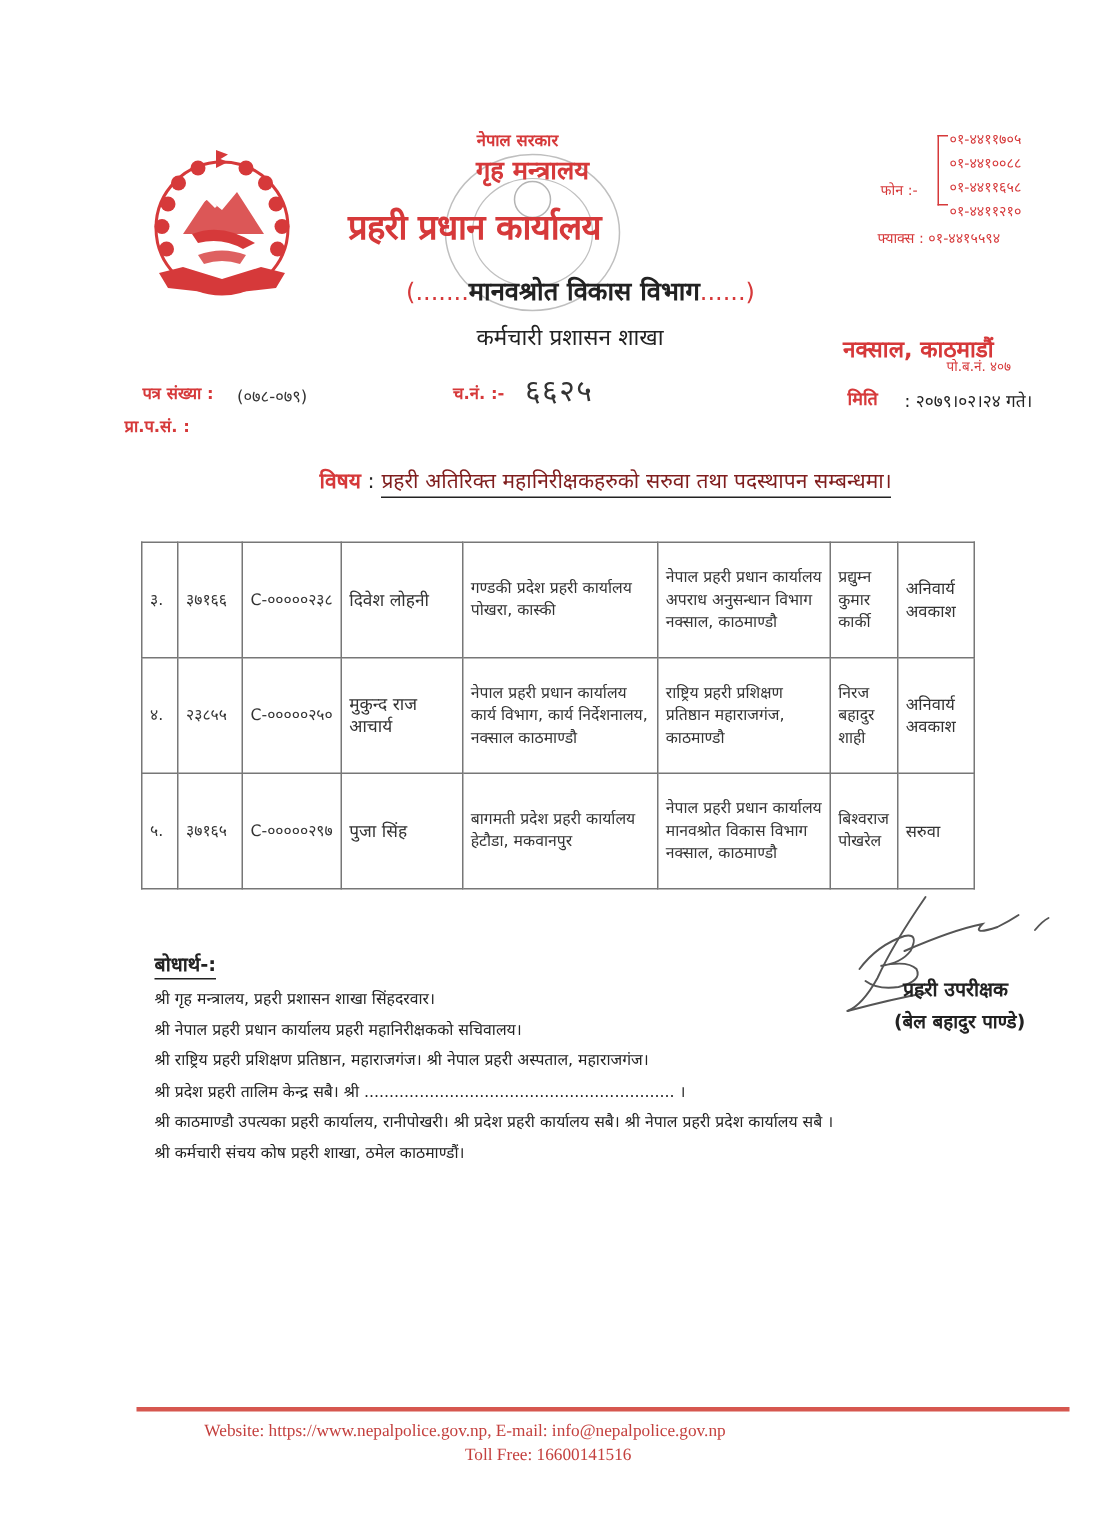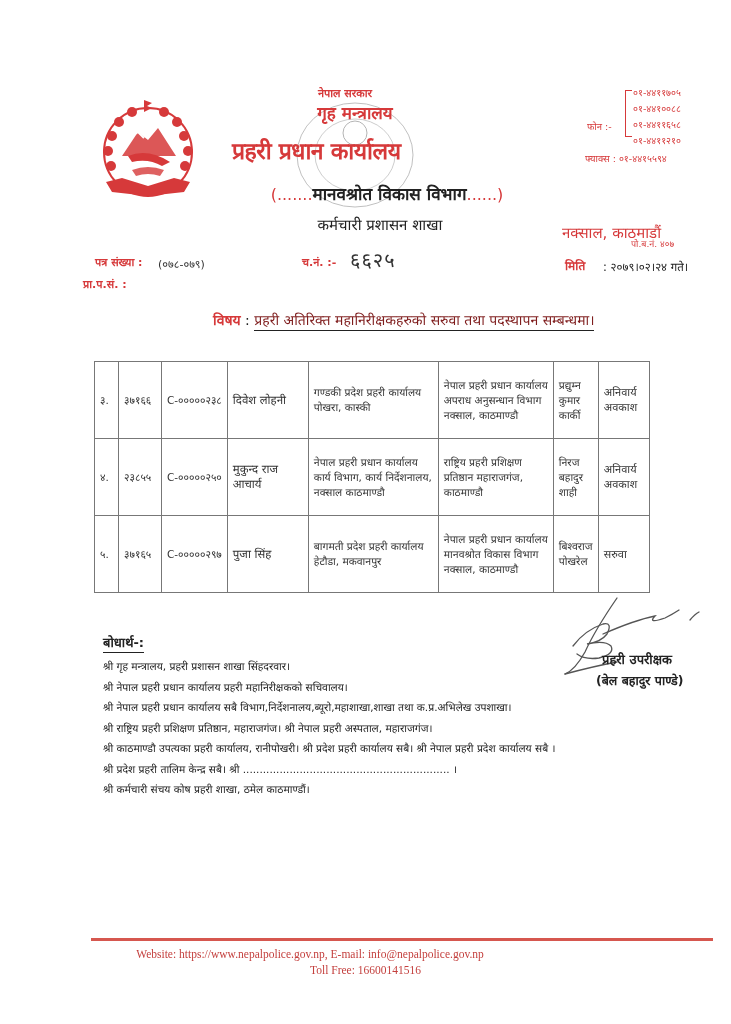--- a/index.html
+++ b/index.html
@@ -23,21 +23,21 @@
   #stamp { left:290px; top:95px; width:130px; height:120px; opacity:0.55; }
 
   
   #phones { left:585px; top:86px; width:135px; font-size:9.5px; color:#d6393a; }
   #phones .bracket { position:absolute; left:40px; top:4px; width:6px; height:45px; border-left:1px solid #d6393a; border-top:1px solid #d6393a; border-bottom:1px solid #d6393a; }
   #phones .plabel { position:absolute; left:2px; top:34px; }
   #phones .pnum { position:absolute; left:48px; }
   #phones .fax { position:absolute; left:0px; top:66px; white-space:nowrap; }
 
   #pobox { left:631px; top:209px; font-size:9px; color:#d6393a;margin-top:28px; }
-  #address { left:562px; top:222px; font-size:15px; color:#d6393a; font-weight:normal; }
+  #address { left:562px; top:222px; font-size:15px; color:#d6393a; font-weight:bold; }
 
   
   #ref-label { left:95px; top:254px; font-size:11px; font-weight:bold; color:#d6393a; }
   #ref-value { left:158px; top:256px; font-size:11px; color:#333; }
   #prps-label { left:83px; top:276px; font-size:11px; font-weight:bold; color:#d6393a; }
   #dispatch-label { left:302px; top:254px; font-size:11px; font-weight:bold; color:#d6393a; }
   #dispatch-value { left:350px; top:246px; font-size:20px; color:#333; letter-spacing:1px; }
   #date-label { left:565px; top:257px; font-size:12px; font-weight:bold; color:#d6393a; }
   #date-value { left:603px; top:259px; font-size:11.5px; color:#222; }
 
@@ -189,22 +189,21 @@
     <path d="M10 84 Q40 76 62 72"></path>
   </g>
 </svg>
 <div id="signer-title" class="abs">प्रहरी उपरीक्षक</div>
 <div id="signer-name" class="abs">(बेल बहादुर पाण्डे)</div>
 
 <div id="cc-heading" class="abs">बोधार्थ-:</div>
 <div id="cc-list" class="abs">
     <div>श्री गृह मन्त्रालय, प्रहरी प्रशासन शाखा सिंहदरवार।</div>
     <div>श्री नेपाल प्रहरी प्रधान कार्यालय प्रहरी महानिरीक्षकको सचिवालय।</div>
-    <div>श्री नेपाल प्रहरी प्रधान कार्यालय सबै विभाग,निर्देशनालय,ब्यूरो,महाशाखा,शाखा तथा क.प्र.अभिलेख उपशाखा।</div>
     <div>श्री राष्ट्रिय प्रहरी प्रशिक्षण प्रतिष्ठान, महाराजगंज। श्री नेपाल प्रहरी अस्पताल, महाराजगंज।</div>
+    <div>श्री प्रदेश प्रहरी तालिम केन्द्र सबै। श्री .............................................................. ।</div>
     <div>श्री काठमाण्डौ उपत्यका प्रहरी कार्यालय, रानीपोखरी। श्री प्रदेश प्रहरी कार्यालय सबै। श्री नेपाल प्रहरी प्रदेश कार्यालय सबै ।</div>
-    <div>श्री प्रदेश प्रहरी तालिम केन्द्र सबै। श्री .............................................................. ।</div>
     <div>श्री कर्मचारी संचय कोष प्रहरी शाखा, ठमेल काठमाण्डौं।</div>
   </div>
 
 <div id="footer-rule" class="abs"></div>
 <div id="footer-line1" class="abs">Website: https://www.nepalpolice.gov.np, E-mail: info@nepalpolice.gov.np</div>
 <div id="footer-line2" class="abs">Toll Free: 16600141516</div>
 
 </body></html>

